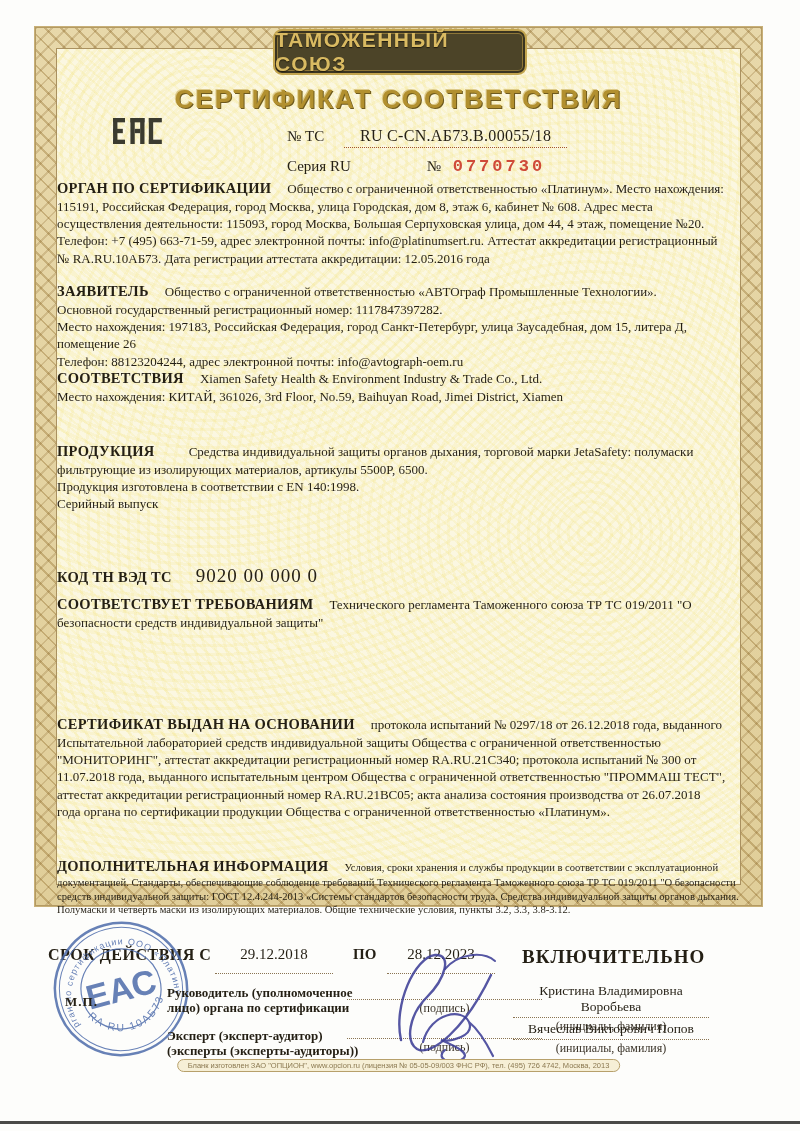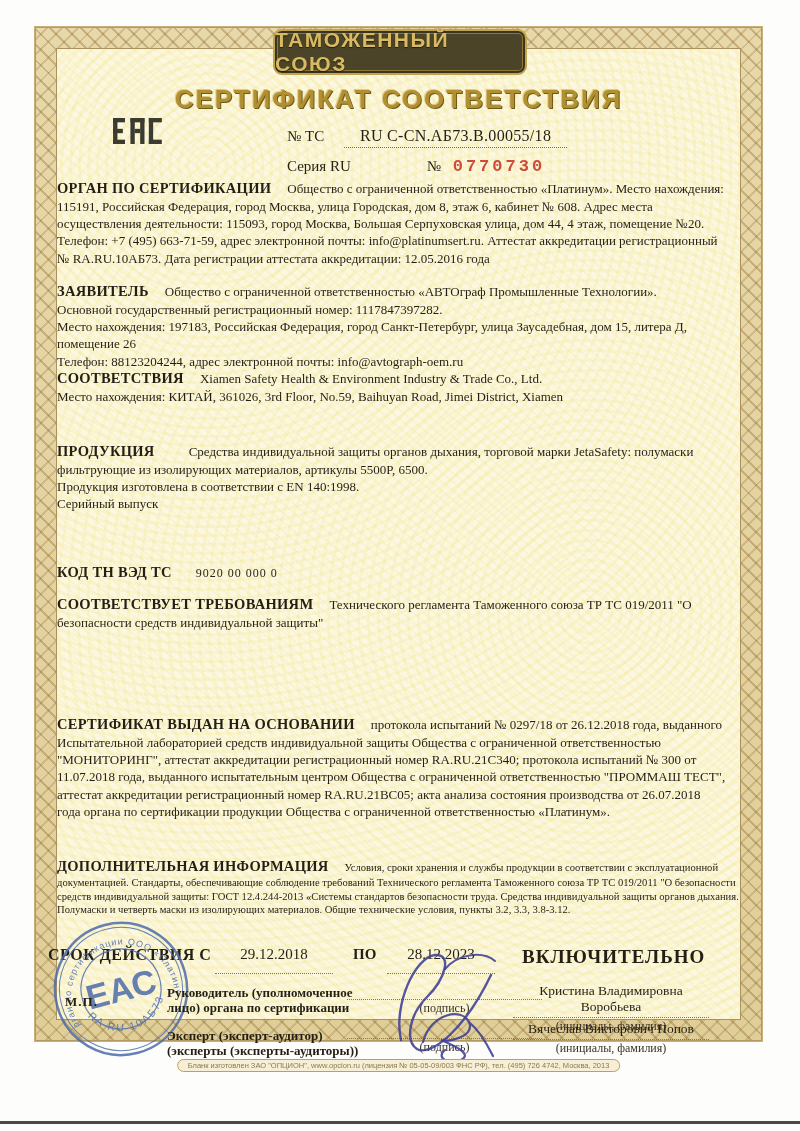--- a/index.html
+++ b/index.html
@@ -1,19 +1,19 @@
 <!DOCTYPE html>
 <html><head>
 <meta charset="utf-8">
 <style>
   html,body{margin:0;padding:0;background:#ffffff;}
   .page{position:relative;width:800px;height:1131px;background:#fdfdfb;overflow:hidden;
         font-family:"Liberation Serif",serif;color:#241f14;}
   
-  .cert{position:absolute;left:35px;top:27px;width:727px;height:1014px;
+  .cert{position:absolute;left:35px;top:27px;width:727px;height:879px;
     background:
       repeating-linear-gradient(45deg, rgba(155,122,62,.38) 0 2px, rgba(248,238,205,.18) 2px 11px),
       repeating-linear-gradient(-45deg, rgba(155,122,62,.38) 0 2px, transparent 2px 11px),
       linear-gradient(#e4d3a2,#dbc78e);
     box-shadow:0 0 0 1px #c8b078, inset 0 0 0 1px #b49a62;}
   
   .inner{position:absolute;inset:21px;border:1px solid #aa9160;
     background:
       repeating-radial-gradient(circle at 22% 12%, rgba(240,222,110,.16) 0 3px, transparent 3px 9px),
       repeating-radial-gradient(circle at 78% 58%, rgba(240,222,110,.15) 0 3px, transparent 3px 10px),
@@ -32,21 +32,21 @@
   .certno{position:absolute;top:100px;left:252px;font-size:15px;z-index:2;}
   .certno .val{display:inline-block;margin-left:16px;padding:0 16px 2px;
     border-bottom:1px dotted #a4562f;font-size:16px;letter-spacing:.3px;}
   .series{position:absolute;top:130px;left:252px;font-size:15px;z-index:2;}
   .series .num-sign{margin-left:72px;}
   .series .digits{color:#cf4a38;font-family:"Liberation Mono",monospace;font-weight:bold;
     font-size:17px;letter-spacing:3px;margin-left:8px;}
   .sec{position:absolute;left:22px;width:692px;font-size:13px;line-height:1.32;z-index:2;}
   .sec b{font-size:14.5px;letter-spacing:.3px;margin-right:16px;}
   .sec .t{white-space:pre-line;}
-  .sec .tnv{font-size:12px;margin-left:8px;letter-spacing:1px;}
+  .sec .tnv{font-size:19px;margin-left:8px;letter-spacing:1px;}
   .sec.small{font-size:10.6px;line-height:1.3;width:694px;}
   .v-label,.v-po,.v-incl{position:absolute;font-weight:bold;z-index:2;}
   .v-label{left:13px;top:919px;font-size:16px;letter-spacing:.5px;}
   .v-date{position:absolute;top:919px;text-align:center;font-size:15px;
     border-bottom:1px dotted #8a7452;padding-bottom:10px;z-index:2;}
   .v-d1{left:180px;width:118px;}
   .v-d2{left:352px;width:108px;}
   .v-po{left:318px;top:919px;font-size:15px;}
   .v-incl{left:487px;top:919px;font-size:19px;letter-spacing:1px;}
   .mp{position:absolute;left:30px;top:967px;font-size:13px;font-weight:bold;letter-spacing:1px;z-index:3;}

